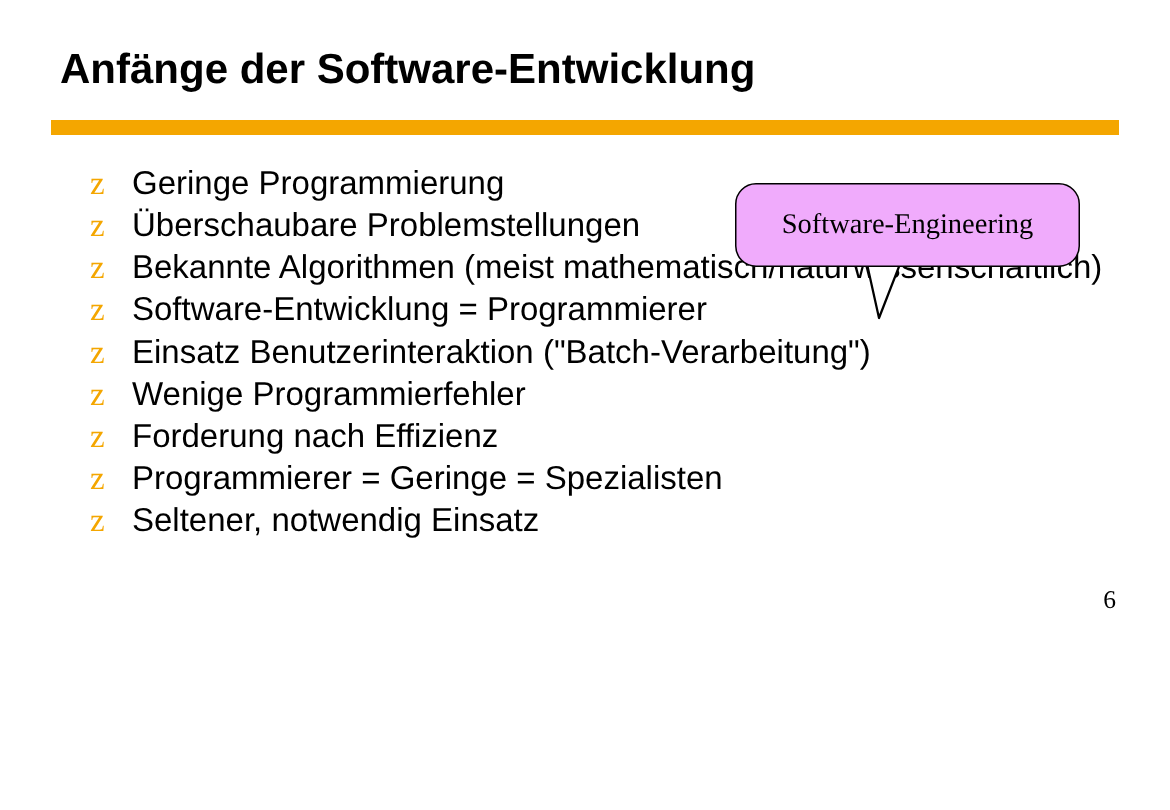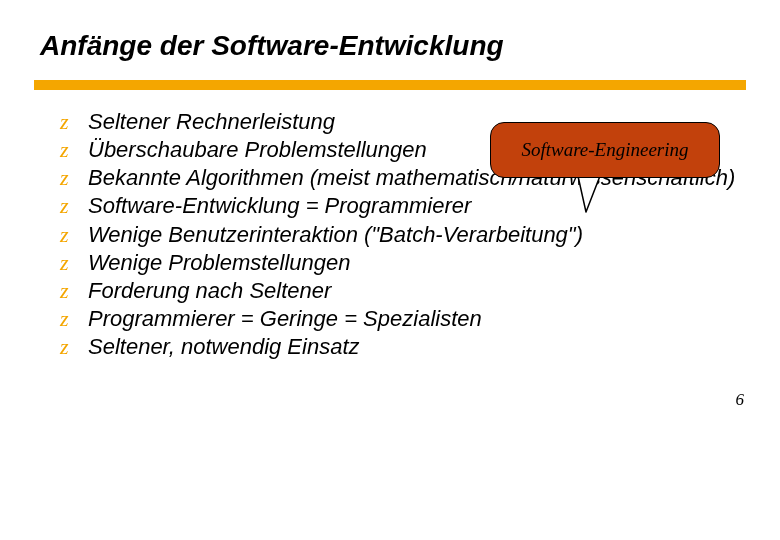--- a/index.html
+++ b/index.html
@@ -10,21 +10,20 @@
     background: #ffffff;
     font-family: Arial, Helvetica, sans-serif;
     color: #000;
     overflow: hidden;
   }
   .slide {
     position: relative;
     width: 780px;
     height: 432px;
     box-sizing: border-box;
-    font-style: italic;
   }
   .title {
     position: absolute;
     left: 40px;
     top: 30px;
     font-size: 28px;
     font-weight: bold;
     color: #000;
   }
   .rule {
@@ -59,21 +58,21 @@
     flex: 1 1 auto;
   }
   .callout {
     position: absolute;
     left: 490px;
     top: 122px;
     width: 230px;
     height: 56px;
     border: 1.5px solid #000;
     border-radius: 14px;
-    background: #c2410c;
+    background: #f0abfc;
     box-sizing: border-box;
     display: flex;
     flex-direction: column;
     align-items: center;
     justify-content: center;
     font-family: "Times New Roman", Times, serif;
     font-size: 19px;
     line-height: 1.15;
     z-index: 3;
   }
@@ -99,45 +98,45 @@
 
 <div class="slide">
 
   <div class="title">Anfänge der Software-Entwicklung</div>
 
   <div class="rule"></div>
 
   <div class="content">
     <div class="item">
       <span class="bullet">z</span>
-      <span class="text">Seltener Rechnerleistung</span>
+      <span class="text">Geringe Programmierung</span>
     </div>
     <div class="item">
       <span class="bullet">z</span>
       <span class="text">Überschaubare Problemstellungen</span>
     </div>
     <div class="item">
       <span class="bullet">z</span>
       <span class="text">Bekannte Algorithmen (meist mathematisch/naturwissenschaftlich)</span>
     </div>
     <div class="item">
       <span class="bullet">z</span>
       <span class="text">Software-Entwicklung = Programmierer</span>
     </div>
     <div class="item">
       <span class="bullet">z</span>
-      <span class="text">Wenige Benutzerinteraktion ("Batch-Verarbeitung")</span>
+      <span class="text">Einsatz Benutzerinteraktion ("Batch-Verarbeitung")</span>
     </div>
     <div class="item">
       <span class="bullet">z</span>
-      <span class="text">Wenige Problemstellungen</span>
+      <span class="text">Wenige Programmierfehler</span>
     </div>
     <div class="item">
       <span class="bullet">z</span>
-      <span class="text">Forderung nach Seltener</span>
+      <span class="text">Forderung nach Effizienz</span>
     </div>
     <div class="item">
       <span class="bullet">z</span>
       <span class="text">Programmierer = Geringe = Spezialisten</span>
     </div>
     <div class="item">
       <span class="bullet">z</span>
       <span class="text">Seltener, notwendig Einsatz</span>
     </div>
   </div>

